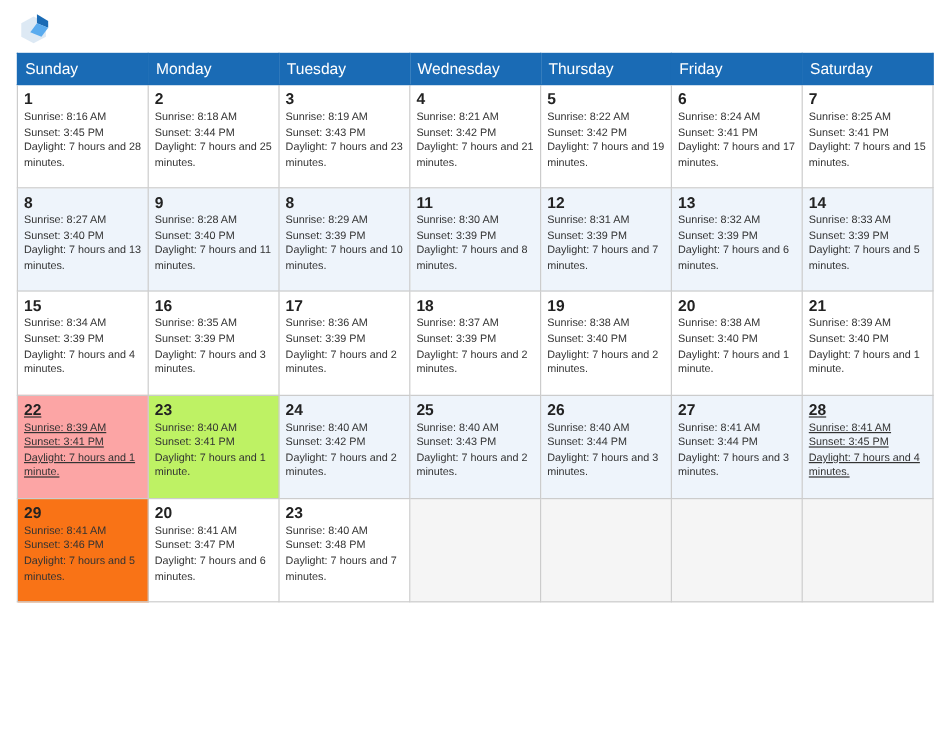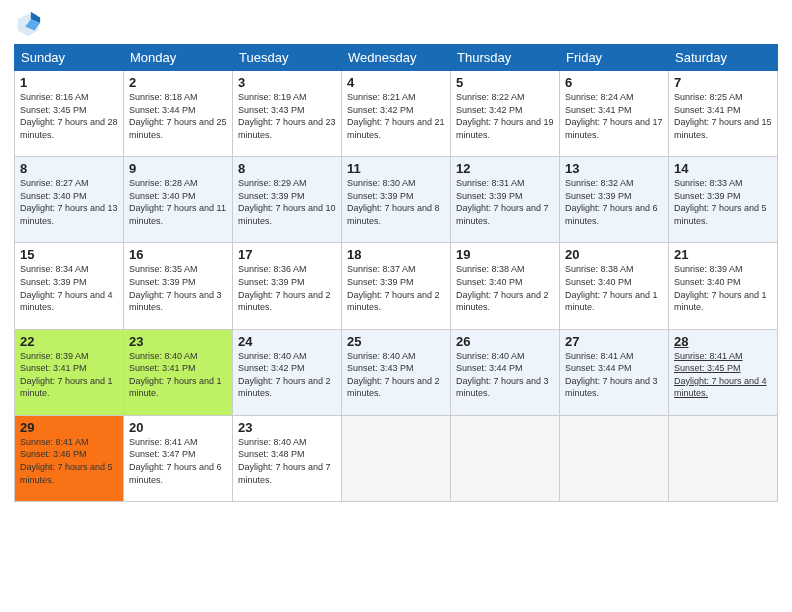--- a/index.html
+++ b/index.html
@@ -162,21 +162,21 @@
         <tr>
           <td style="background: rgb(255, 255, 255);"><span class="day-num">15</span><span class="cell-text">Sunrise: 8:34 AM<br>Sunset: 3:39 PM<br>Daylight: 7 hours and 4 minutes.</span></td>
           <td style="background: rgb(255, 255, 255);"><span class="day-num">16</span><span class="cell-text">Sunrise: 8:35 AM<br>Sunset: 3:39 PM<br>Daylight: 7 hours and 3 minutes.</span></td>
           <td style="background: rgb(255, 255, 255);"><span class="day-num">17</span><span class="cell-text">Sunrise: 8:36 AM<br>Sunset: 3:39 PM<br>Daylight: 7 hours and 2 minutes.</span></td>
           <td style="background: rgb(255, 255, 255);"><span class="day-num">18</span><span class="cell-text">Sunrise: 8:37 AM<br>Sunset: 3:39 PM<br>Daylight: 7 hours and 2 minutes.</span></td>
           <td style="background: rgb(255, 255, 255); border-radius: 26px;"><span class="day-num">19</span><span class="cell-text">Sunrise: 8:38 AM<br>Sunset: 3:40 PM<br>Daylight: 7 hours and 2 minutes.</span></td>
           <td style="background: rgb(255, 255, 255);"><span class="day-num">20</span><span class="cell-text">Sunrise: 8:38 AM<br>Sunset: 3:40 PM<br>Daylight: 7 hours and 1 minute.</span></td>
           <td style="background: rgb(255, 255, 255);"><span class="day-num">21</span><span class="cell-text">Sunrise: 8:39 AM<br>Sunset: 3:40 PM<br>Daylight: 7 hours and 1 minute.</span></td>
         </tr>
         <tr>
-          <td style="background: #bef264;"><span class="day-num">22</span><span class="cell-text">Sunrise: 8:39 AM<br>Sunset: 3:41 PM<br>Daylight: 7 hours and 1 minute.</span></td>
+          <td style="background: #fca5a5; text-decoration: underline;"><span class="day-num">22</span><span class="cell-text">Sunrise: 8:39 AM<br>Sunset: 3:41 PM<br>Daylight: 7 hours and 1 minute.</span></td>
           <td style="background: #bef264;"><span class="day-num">23</span><span class="cell-text">Sunrise: 8:40 AM<br>Sunset: 3:41 PM<br>Daylight: 7 hours and 1 minute.</span></td>
           <td style="background: rgb(238, 244, 251);"><span class="day-num">24</span><span class="cell-text">Sunrise: 8:40 AM<br>Sunset: 3:42 PM<br>Daylight: 7 hours and 2 minutes.</span></td>
           <td style="background: rgb(238, 244, 251);"><span class="day-num">25</span><span class="cell-text">Sunrise: 8:40 AM<br>Sunset: 3:43 PM<br>Daylight: 7 hours and 2 minutes.</span></td>
           <td style="background: rgb(238, 244, 251);"><span class="day-num">26</span><span class="cell-text">Sunrise: 8:40 AM<br>Sunset: 3:44 PM<br>Daylight: 7 hours and 3 minutes.</span></td>
           <td style="background: rgb(238, 244, 251);"><span class="day-num">27</span><span class="cell-text">Sunrise: 8:41 AM<br>Sunset: 3:44 PM<br>Daylight: 7 hours and 3 minutes.</span></td>
           <td style="background: rgb(238, 244, 251); text-decoration: underline;"><span class="day-num">28</span><span class="cell-text">Sunrise: 8:41 AM<br>Sunset: 3:45 PM<br>Daylight: 7 hours and 4 minutes.</span></td>
         </tr>
         <tr>
           <td style="background: #f97316;"><span class="day-num">29</span><span class="cell-text">Sunrise: 8:41 AM<br>Sunset: 3:46 PM<br>Daylight: 7 hours and 5 minutes.</span></td>
           <td style="background: rgb(255, 255, 255);"><span class="day-num">20</span><span class="cell-text">Sunrise: 8:41 AM<br>Sunset: 3:47 PM<br>Daylight: 7 hours and 6 minutes.</span></td>

